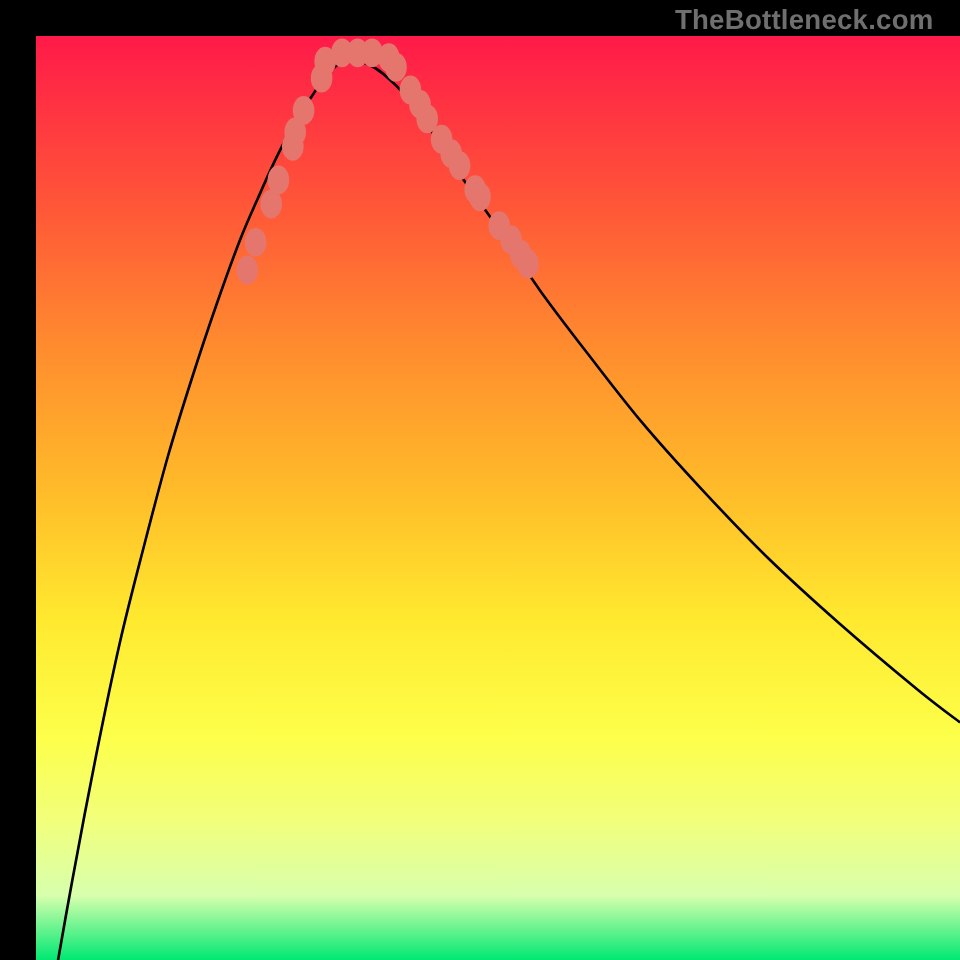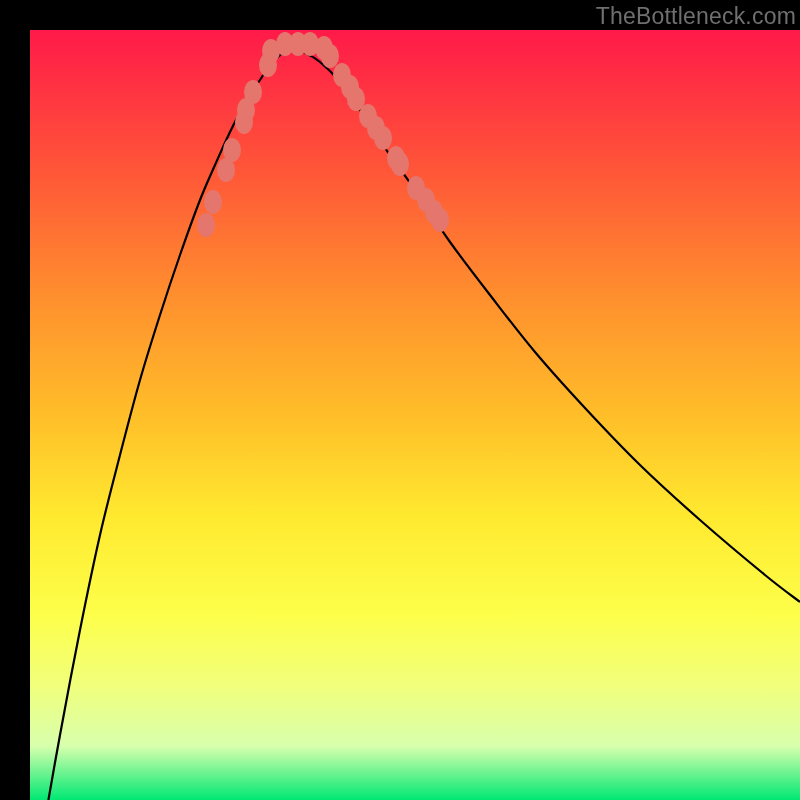--- a/index.html
+++ b/index.html
@@ -15,24 +15,24 @@
     position: absolute;
     left: 30px;
     top: 30px;
     width: 770px;
     height: 770px;
     overflow: hidden;
   }
   .watermark {
     position: absolute;
     top: 3px;
-    right: 4px;
+    right: 22px;
     color: #6f6f6f;
     font-size: 23px;
-    font-weight: 400;
+    font-weight: 700;
     letter-spacing: 0.2px;
   }
   svg {
     position: absolute;
     left: 0;
     top: 0;
   }
 </style>
 </head>
 <body>

